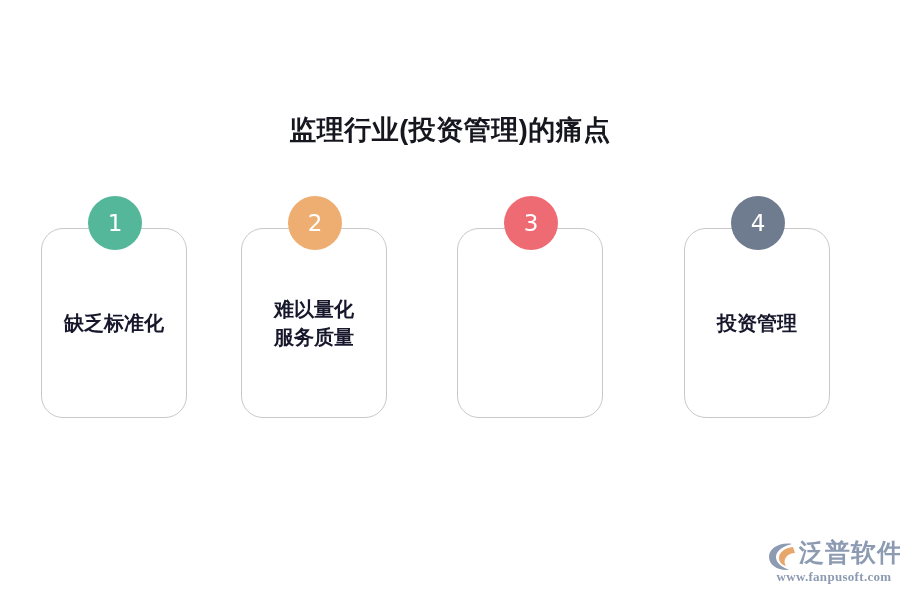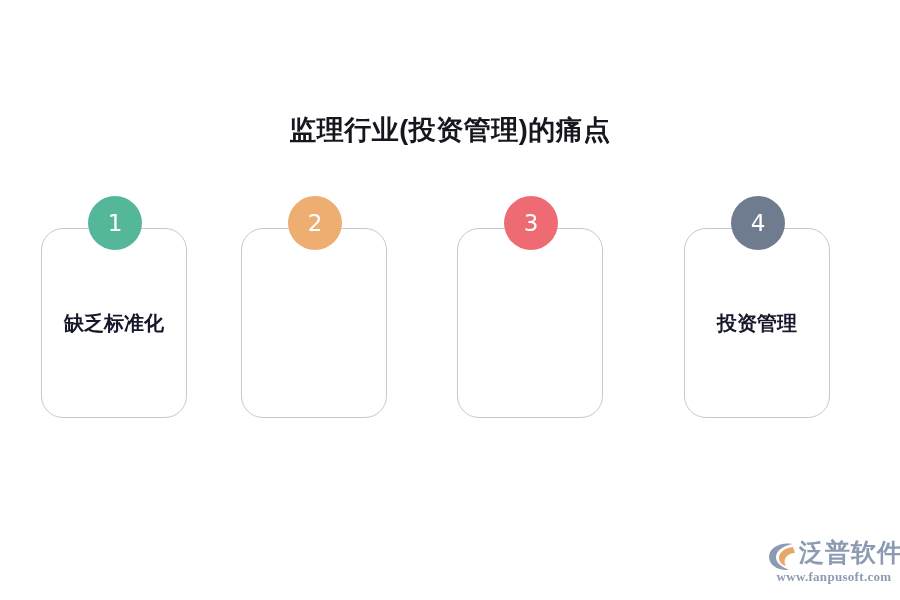--- a/index.html
+++ b/index.html
@@ -152,20 +152,22 @@
   <div id="cards-row">
 
     <div class="card-unit u0">
       <div class="card-box"></div>
       <div class="card-label">缺乏标准化</div>
       <div class="card-badge" style="background: rgb(85, 183, 154);">1</div>
     </div>
 
     <div class="card-unit u1">
       <div class="card-box"></div>
+      <div class="card-label">难以量化
+服务质量</div>
       <div class="card-badge" style="background: rgb(238, 174, 113);">2</div>
     </div>
 
     <div class="card-unit u2">
       <div class="card-box"></div>
       <div class="card-badge" style="background: rgb(238, 107, 115);">3</div>
     </div>
 
     <div class="card-unit u3">
       <div class="card-box"></div>

